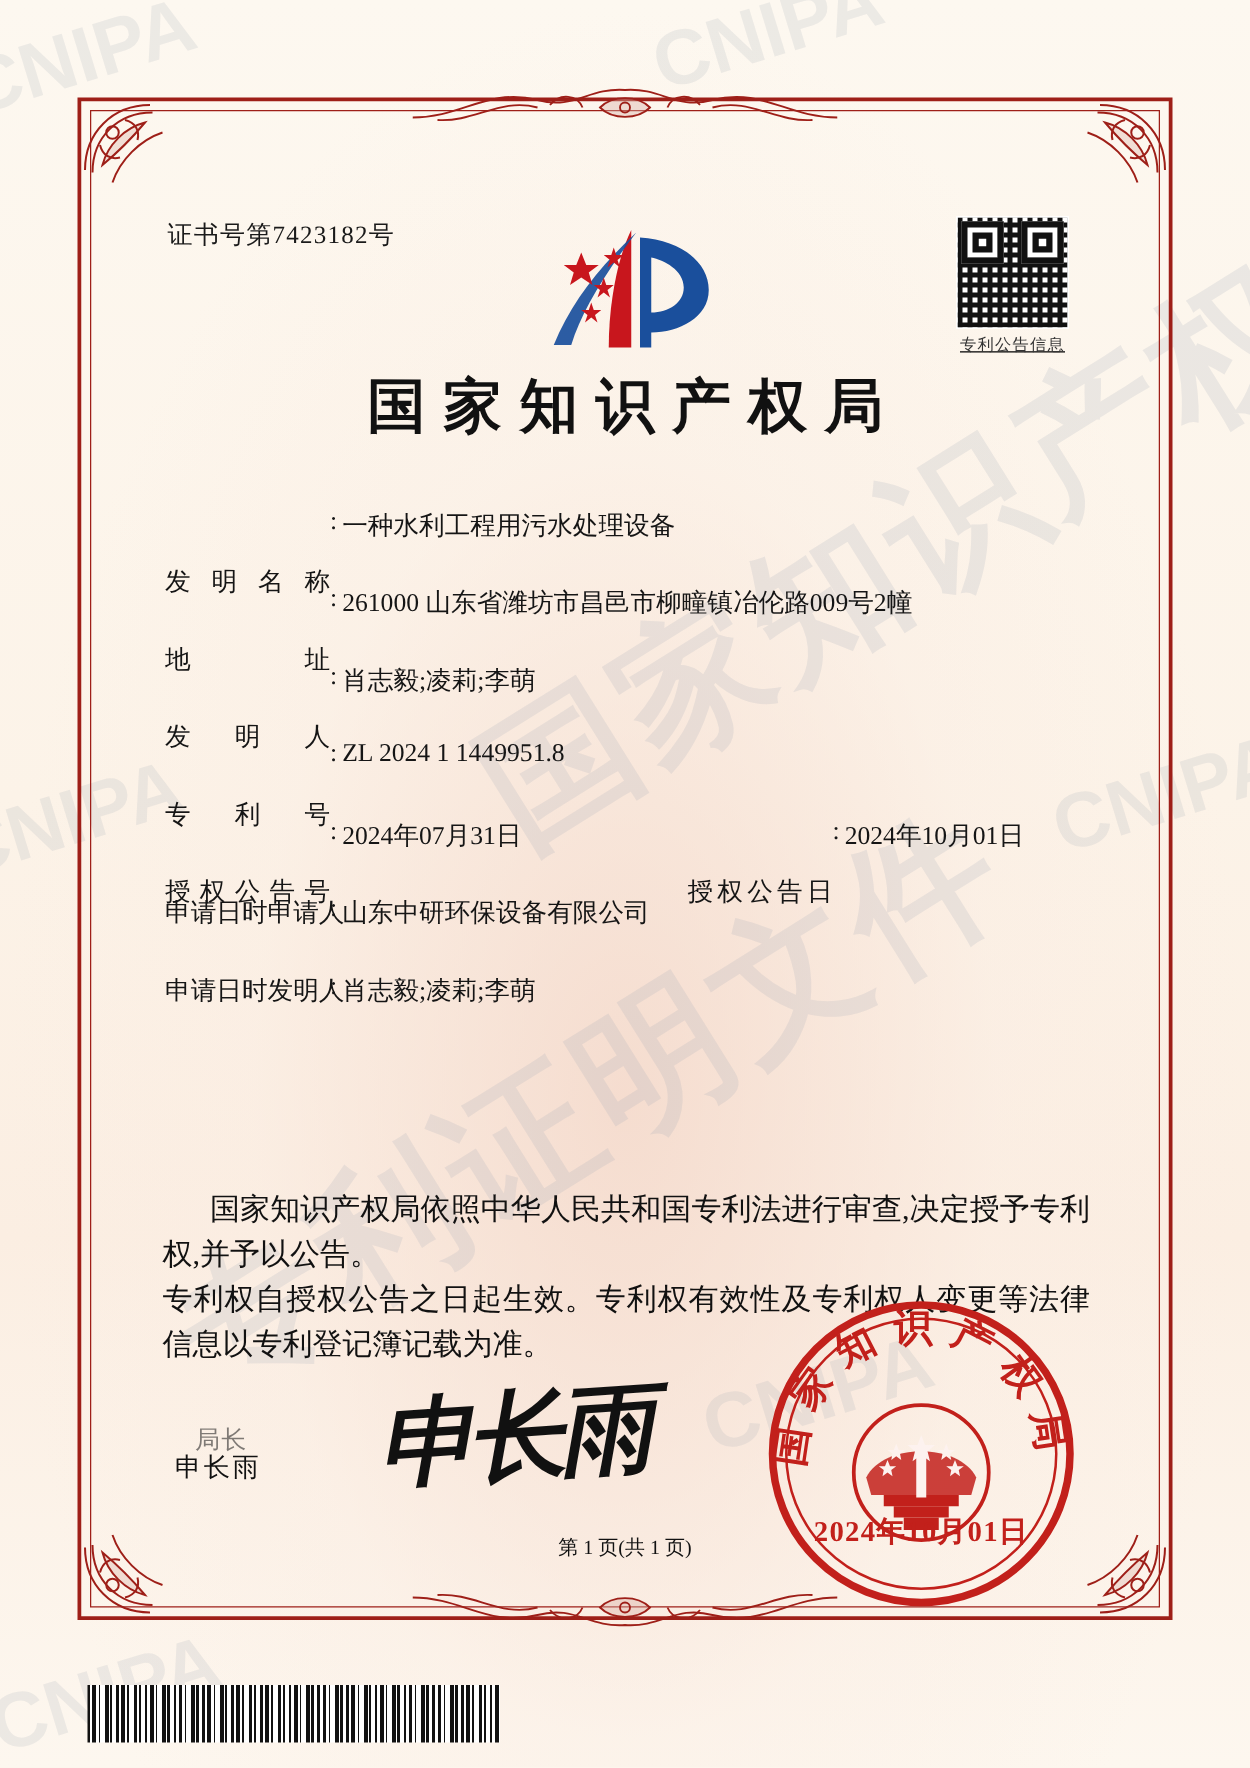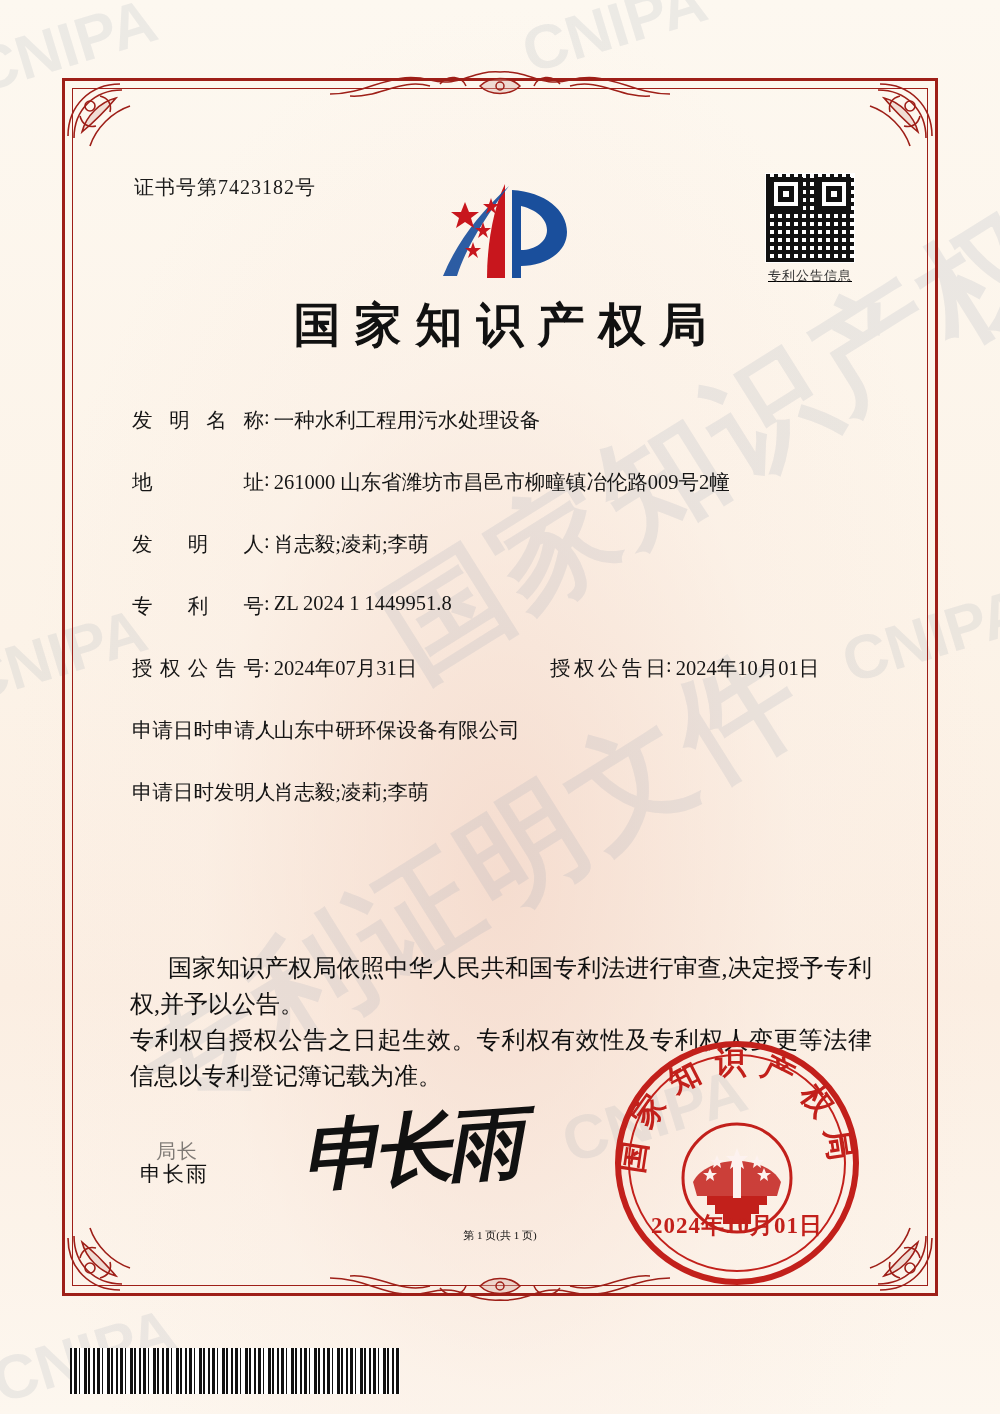--- a/index.html
+++ b/index.html
@@ -198,20 +198,21 @@
     font-size: 20.5px;
     color: #151515;
     white-space: nowrap;
   }
   .flabel {
     display: inline-block;
     width: 132px;
     text-align: justify;
     text-align-last: justify;
     vertical-align: top;
+    margin-top: 45px;
   }
   .flabel-wide {
     display: inline-block;
     width: 132px;
     vertical-align: top;
   }
   .fcolon { margin: 0 4px 0 0; }
   .fvalue { vertical-align: top; }
 
   .frow .right-col {
@@ -285,21 +286,21 @@
     font-weight: bold;
     letter-spacing: 1px;
   }
 
   .page-no {
     position: absolute;
     left: 0;
     top: 1140px;
     width: 856px;
     text-align: center;
-    font-size: 11px;
+    font-size: 16px;
     color: #111;
   }
 
   
   .barcode {
     position: absolute;
     left: 70px;
     top: 1348px;
     width: 330px;
     height: 46px;

